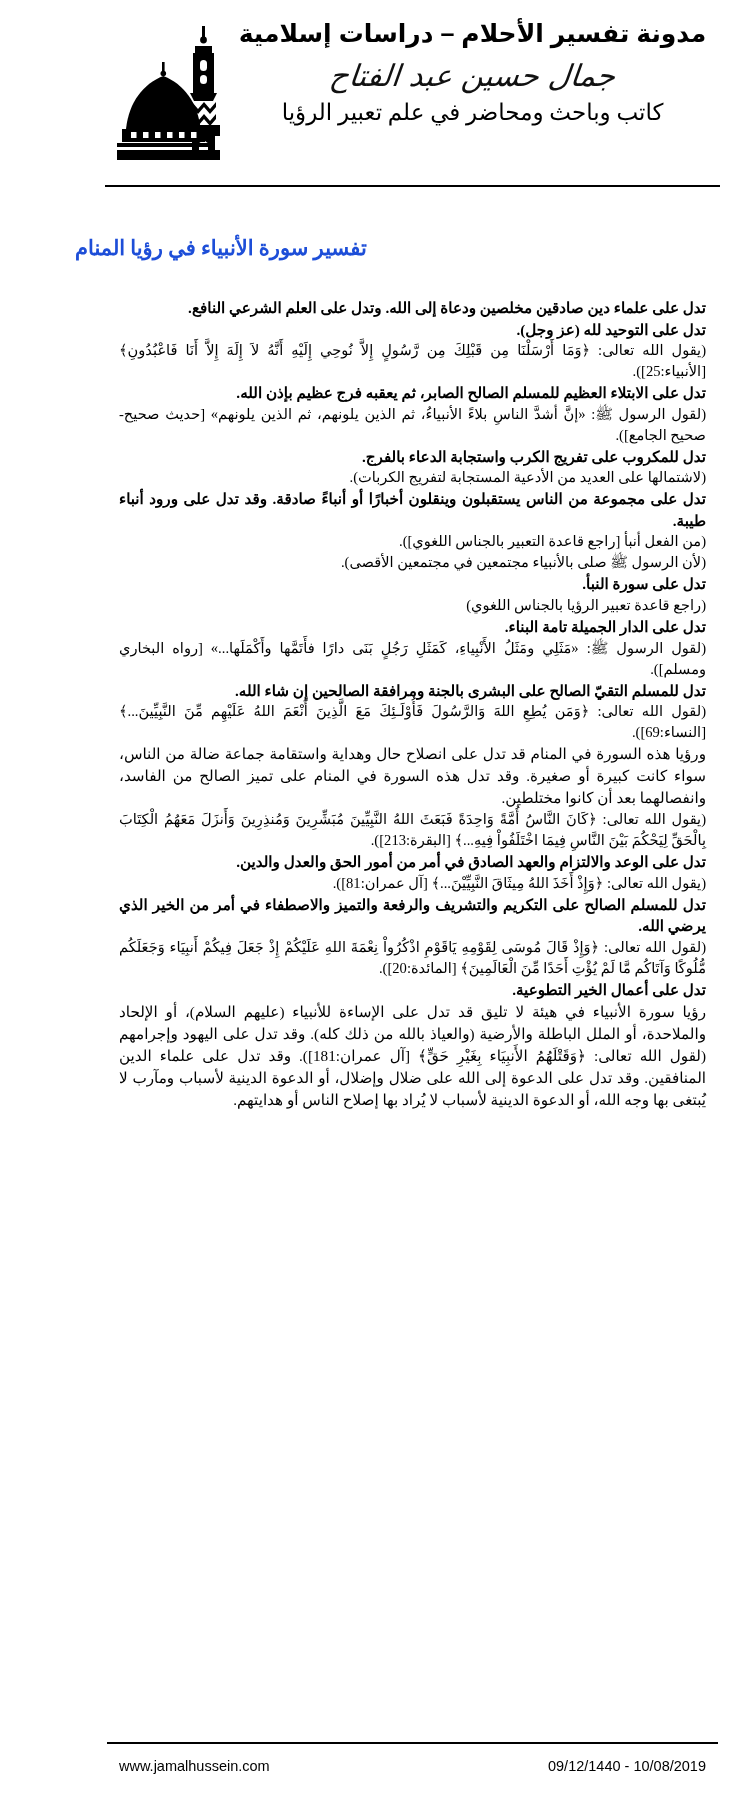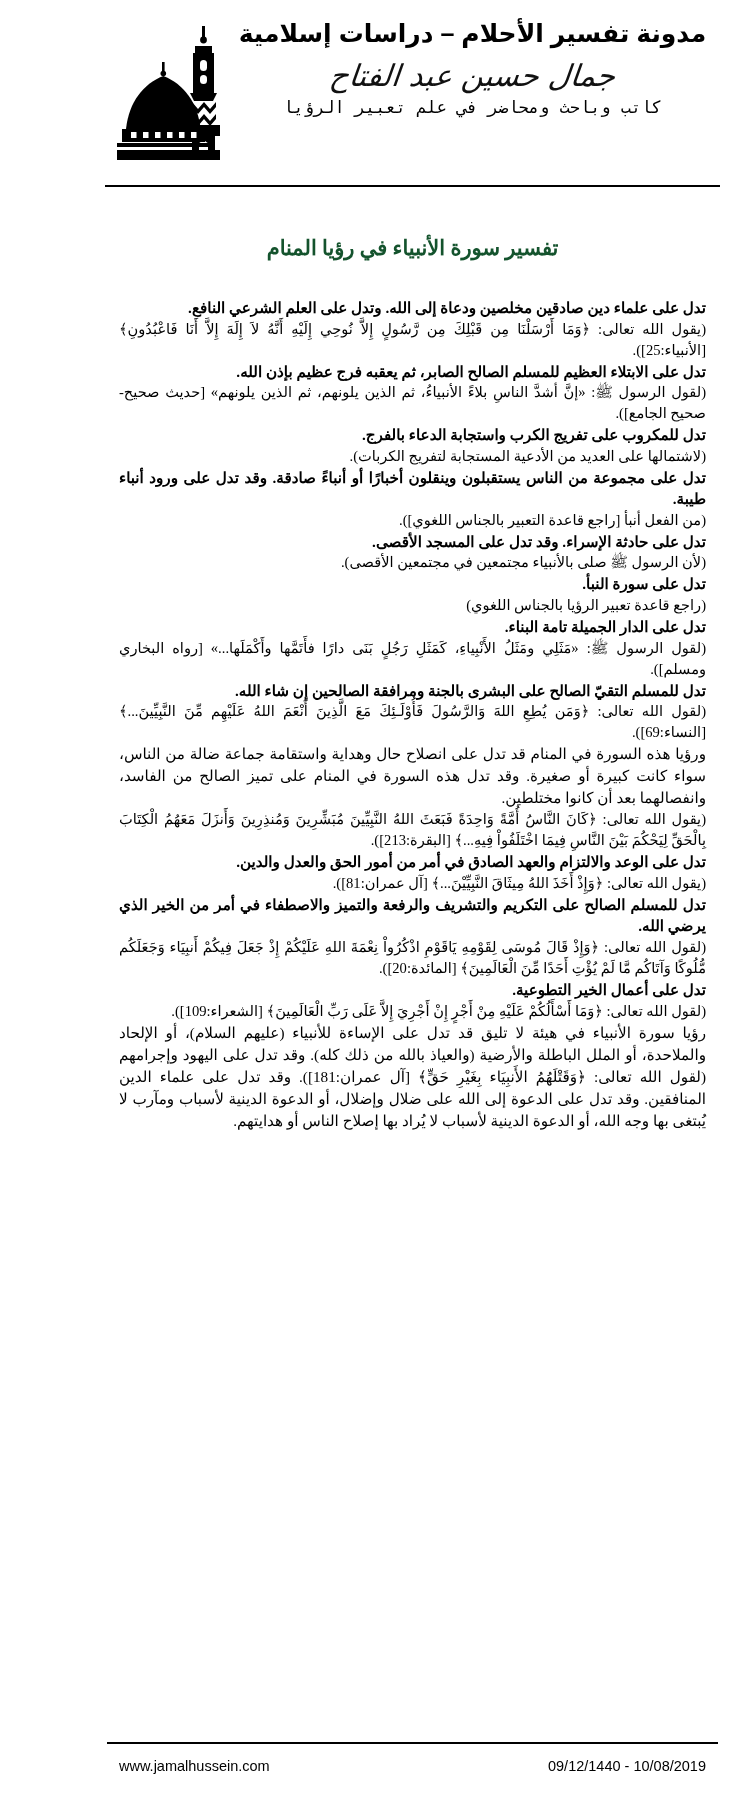--- a/index.html
+++ b/index.html
@@ -66,43 +66,43 @@
     font-family: "DejaVu Serif", "Liberation Serif", serif;
     font-style: italic;
     font-size: 30px;
     line-height: 1.1;
     margin: 10px 0 2px 0;
     color: #111;
     transform: skewX(-6deg);
     letter-spacing: -1px;
   }
   .subtitle {
-    font-family: Liberation Mono, monospace;
-    font-size: 17px;
+    font-family: Liberation Serif, serif;
+    font-size: 23px;
     line-height: 1.3;
     margin: 6px 0 0 0;
     color: #000;
   }
   .rule-top {
     position: absolute;
     left: 30px;
     right: 30px;
     top: 185px;
     height: 0;
     border-top: 2.5px solid #000;
   }
 
   
   .article-title {
-    text-align: center;
+    text-align: left;
     font-family: "Liberation Serif", "DejaVu Serif", serif;
     font-weight: bold;
     font-size: 21px;
     margin: 46px 0 0 0;
-    color: #14532d;
+    color: #1d4ed8;
   }
 
   
   .content {
     padding: 0 44px;
     margin-top: 36px;
     box-sizing: border-box;
   }
   .stmt, .cite {
     margin: 0;
@@ -211,43 +211,42 @@
       </div>
 
     </div>
     <div class="rule-top"></div>
   </div>
 
   <div class="article-title">تفسير سورة الأنبياء في رؤيا المنام</div>
 
   <div class="content" id="article-body">
       <p class="stmt">تدل على علماء دين صادقين مخلصين ودعاة إلى الله. وتدل على العلم الشرعي النافع.</p>
+      <p class="stmt">تدل على التوحيد لله (عز وجل).</p>
       <p class="cite">(يقول الله تعالى: ﴿وَمَا أَرْسَلْنَا مِن قَبْلِكَ مِن رَّسُولٍ إِلاَّ نُوحِي إِلَيْهِ أَنَّهُ لاَ إِلَهَ إِلاَّ أَنَا فَاعْبُدُونِ﴾ [الأنبياء:25]).</p>
       <p class="stmt">تدل على الابتلاء العظيم للمسلم الصالح الصابر، ثم يعقبه فرج عظيم بإذن الله.</p>
       <p class="cite">(لقول الرسول ﷺ: «إنَّ أشدَّ الناسِ بلاءً الأنبياءُ، ثم الذين يلونهم، ثم الذين يلونهم» [حديث صحيح-صحيح الجامع]).</p>
       <p class="stmt">تدل للمكروب على تفريج الكرب واستجابة الدعاء بالفرج.</p>
       <p class="cite">(لاشتمالها على العديد من الأدعية المستجابة لتفريج الكربات).</p>
       <p class="stmt">تدل على مجموعة من الناس يستقبلون وينقلون أخبارًا أو أنباءً صادقة. وقد تدل على ورود أنباء طيبة.</p>
       <p class="cite">(من الفعل أنبأ [راجع قاعدة التعبير بالجناس اللغوي]).</p>
-      <p class="stmt">تدل على حادثة الإسراء. وقد تدل على المسجد الأقصى.</p>
       <p class="cite">(لأن الرسول ﷺ صلى بالأنبياء مجتمعين في مجتمعين الأقصى).</p>
       <p class="stmt">تدل على سورة النبأ.</p>
       <p class="cite">(راجع قاعدة تعبير الرؤيا بالجناس اللغوي)</p>
       <p class="stmt">تدل على الدار الجميلة تامة البناء.</p>
       <p class="cite">(لقول الرسول ﷺ: «مَثَلِي ومَثَلُ الأَنْبِياءِ، كَمَثَلِ رَجُلٍ بَنَى دارًا فأَتَمَّها وأَكْمَلَها...» [رواه البخاري ومسلم]).</p>
       <p class="stmt">تدل للمسلم التقيّ الصالح على البشرى بالجنة ومرافقة الصالحين إن شاء الله.</p>
       <p class="cite">(لقول الله تعالى: ﴿وَمَن يُطِعِ اللهَ وَالرَّسُولَ فَأُوْلَـئِكَ مَعَ الَّذِينَ أَنْعَمَ اللهُ عَلَيْهِم مِّنَ النَّبِيِّينَ...﴾ [النساء:69]).</p>
       <p class="para">ورؤيا هذه السورة في المنام قد تدل على انصلاح حال وهداية واستقامة جماعة ضالة من الناس، سواء كانت كبيرة أو صغيرة. وقد تدل هذه السورة في المنام على تميز الصالح من الفاسد، وانفصالهما بعد أن كانوا مختلطين.</p>
       <p class="cite">(يقول الله تعالى: ﴿كَانَ النَّاسُ أُمَّةً وَاحِدَةً فَبَعَثَ اللهُ النَّبِيِّينَ مُبَشِّرِينَ وَمُنذِرِينَ وَأَنزَلَ مَعَهُمُ الْكِتَابَ بِالْحَقِّ لِيَحْكُمَ بَيْنَ النَّاسِ فِيمَا اخْتَلَفُواْ فِيهِ...﴾ [البقرة:213]).</p>
       <p class="stmt">تدل على الوعد والالتزام والعهد الصادق في أمر من أمور الحق والعدل والدين.</p>
       <p class="cite">(يقول الله تعالى: ﴿وَإِذْ أَخَذَ اللهُ مِيثَاقَ النَّبِيِّيْنَ...﴾ [آل عمران:81]).</p>
       <p class="stmt">تدل للمسلم الصالح على التكريم والتشريف والرفعة والتميز والاصطفاء في أمر من الخير الذي يرضي الله.</p>
       <p class="cite">(لقول الله تعالى: ﴿وَإِذْ قَالَ مُوسَى لِقَوْمِهِ يَاقَوْمِ اذْكُرُواْ نِعْمَةَ اللهِ عَلَيْكُمْ إِذْ جَعَلَ فِيكُمْ أَنبِيَاء وَجَعَلَكُم مُّلُوكًا وَآتَاكُم مَّا لَمْ يُؤْتِ أَحَدًا مِّنَ الْعَالَمِينَ﴾ [المائدة:20]).</p>
       <p class="stmt">تدل على أعمال الخير التطوعية.</p>
-      <p class="cite">(لقول الله تعالى: ﴿وَمَا أَسْأَلُكُمْ عَلَيْهِ مِنْ أَجْرٍ إِنْ أَجْرِيَ إِلاَّ عَلَى رَبِّ الْعَالَمِينَ﴾ [الشعراء:109]).</p>
       <p class="para">رؤيا سورة الأنبياء في هيئة لا تليق قد تدل على الإساءة للأنبياء (عليهم السلام)، أو الإلحاد والملاحدة، أو الملل الباطلة والأرضية (والعياذ بالله من ذلك كله). وقد تدل على اليهود وإجرامهم (لقول الله تعالى: ﴿وَقَتْلَهُمُ الأَنبِيَاء بِغَيْرِ حَقٍّ﴾ [آل عمران:181]). وقد تدل على علماء الدين المنافقين. وقد تدل على الدعوة إلى الله على ضلال وإضلال، أو الدعوة الدينية لأسباب ومآرب لا يُبتغى بها وجه الله، أو الدعوة الدينية لأسباب لا يُراد بها إصلاح الناس أو هدايتهم.</p>
     </div>
 
   <div class="footer">
     <div class="rule-bottom"></div>
     <div class="footer-row">
       <div class="footer-site">www.jamalhussein.com</div>
       <div class="footer-date">09/12/1440 - 10/08/2019</div>
     </div>
   </div>

